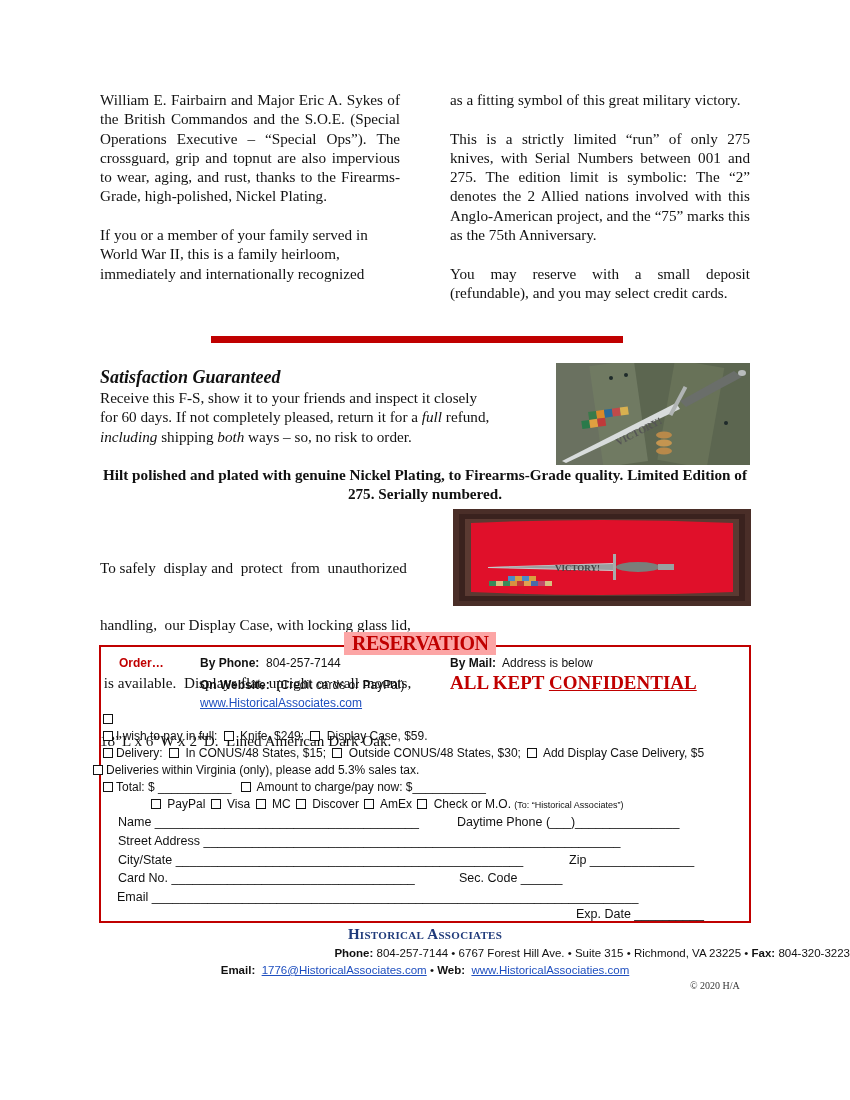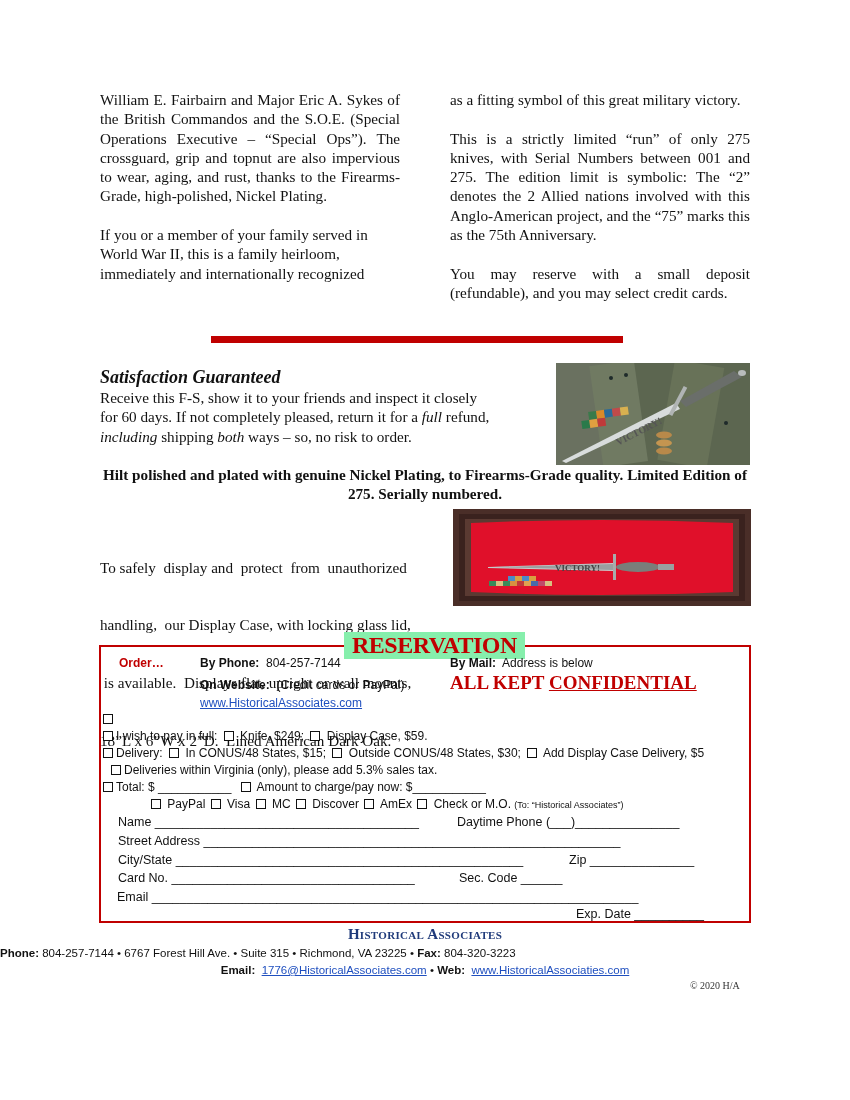--- a/index.html
+++ b/index.html
@@ -7,21 +7,21 @@
   .serif { font-family: "Liberation Serif", "DejaVu Serif", serif; }
   .abs { position: absolute; }
   .col { font-family: "Liberation Serif", serif; font-size: 15.2px; line-height: 19.3px; text-align: justify; }
   .col p { margin: 0 0 19.3px 0; }
   .col p:last-child { margin-bottom: 0; }
   .redbar { background: #c00000; }
   .heading-it { font-family: "Liberation Serif", serif; font-style: italic; font-weight: bold; font-size: 18px; }
   .body-serif { font-family: "Liberation Serif", serif; font-size: 15.2px; line-height: 19.3px; }
   .bold-serif { font-family: Liberation Serif, serif; font-size: 15.2px; font-weight: bold; line-height: 19.3px; text-align: center; }
   .form-box { border: 2px solid #c00000; box-sizing: border-box; }
-  .form-title { font-family: "Liberation Serif", serif; font-weight: bold; color: #c00000; font-size: 24px; background: #86efac; padding: 0 8px; letter-spacing: -0.5px; }
+  .form-title { font-family: "Liberation Serif", serif; font-weight: bold; color: #c00000; font-size: 20px; background: #fca5a5; padding: 0 8px; letter-spacing: -0.5px; }
   .fs { font-family: "Liberation Sans", sans-serif; font-size: 12px; line-height: 17px; color: #111; white-space: nowrap; }
   .fs b { font-weight: bold; }
   .cb { display: inline-block; width: 10px; height: 10px; border: 1px solid #111; vertical-align: -1px; margin-right: 3px; box-sizing: border-box; background: #fff; }
   .red { color: #c00000; }
   .link { color: #1f4fbf; text-decoration: underline; margin-top: 12px; }
   .navy { color: #1f3a7a; }
   .conf { font-family: "Liberation Serif", serif; font-weight: bold; color: #c00000; font-size: 19px; }
   .field-line { font-family: "Liberation Sans", sans-serif; font-size: 12.5px; line-height: 19px; white-space: nowrap; color: #111; }
   .footer-small { font-family: "Liberation Sans", sans-serif; font-size: 11.5px; white-space: nowrap; }
 </style>
@@ -132,21 +132,21 @@
   <span class="cb"></span><span>I wish to pay in full:</span>
   <span class="cb" style="margin-left:3px;"></span> <span>Knife, $249;</span>
   <span class="cb" style="margin-left:3px;"></span> <span>Display Case, $59.</span>
 </div>
 <div class="abs fs" style="left:103px; top:745px;">
   <span class="cb"></span><span>Delivery:</span>
   <span class="cb" style="margin-left:3px;"></span> <span>In CONUS/48 States, $15;</span>
   <span class="cb" style="margin-left:3px;"></span> <span>Outside CONUS/48 States, $30;</span>
   <span class="cb" style="margin-left:3px;"></span> <span>Add Display Case Delivery, $5</span>
 </div>
-<div class="abs fs" style="left:111px; top:762px;">
+<div class="abs fs" style="left:93px; top:762px;">
   <span class="cb"></span><span>Deliveries within Virginia (only), please add 5.3% sales tax.</span>
 </div>
 <div class="abs fs" style="left:103px; top:779px;">
   <span class="cb"></span><span>Total: $ ___________</span>
   <span class="cb" style="margin-left:6px;"></span> <span>Amount to charge/pay now:  $___________</span>
 </div>
 <div class="abs fs" style="left:151px; top:796px;">
   <span class="cb"></span> <span>PayPal</span>
   <span class="cb" style="margin-left:2px;"></span> <span>Visa</span>
   <span class="cb" style="margin-left:2px;"></span> <span>MC</span>
@@ -160,19 +160,19 @@
 <div class="abs field-line" style="left:457px; top:813px;">Daytime Phone   (___)_______________</div>
 <div class="abs field-line" style="left:118px; top:832px;">Street Address  ____________________________________________________________</div>
 <div class="abs field-line" style="left:118px; top:851px;">City/State  __________________________________________________</div>
 <div class="abs field-line" style="left:569px; top:851px;">Zip _______________</div>
 <div class="abs field-line" style="left:118px; top:869px;">Card No.  ___________________________________</div>
 <div class="abs field-line" style="left:459px; top:869px;">Sec. Code  ______</div>
 <div class="abs field-line" style="left:576px; top:905px;">Exp. Date __________</div>
 <div class="abs field-line" style="left:117px; top:888px;">Email  ______________________________________________________________________</div>
 
 <div class="abs serif navy" style="left:0; width:850px; top:926px; text-align:center; font-weight:bold; font-size:15px; font-variant:small-caps; letter-spacing:0.3px;">Historical Associates</div>
-<div class="abs footer-small" style="left:0; width:850px; top:947px; text-align:left;">
+<div class="abs footer-small" style="left:0; width:850px; top:947px; text-align:right;">
   <b>Phone:</b><span> 804-257-7144 • 6767 Forest Hill Ave. • Suite 315 • Richmond, VA  23225 • </span><b>Fax:</b><span> 804-320-3223</span>
 </div>
 <div class="abs footer-small" style="left:0; width:850px; top:964px; text-align:center;">
   <b>Email:</b>&nbsp; <span class="link">1776@HistoricalAssociates.com</span><span> • </span><b>Web:</b>&nbsp; <span class="link">www.HistoricalAssociaties.com</span>
 </div>
 <div class="abs serif" style="left:690px; top:980px; font-size:10px; color:#333;">© 2020 H/A</div>
 
 </body></html>

